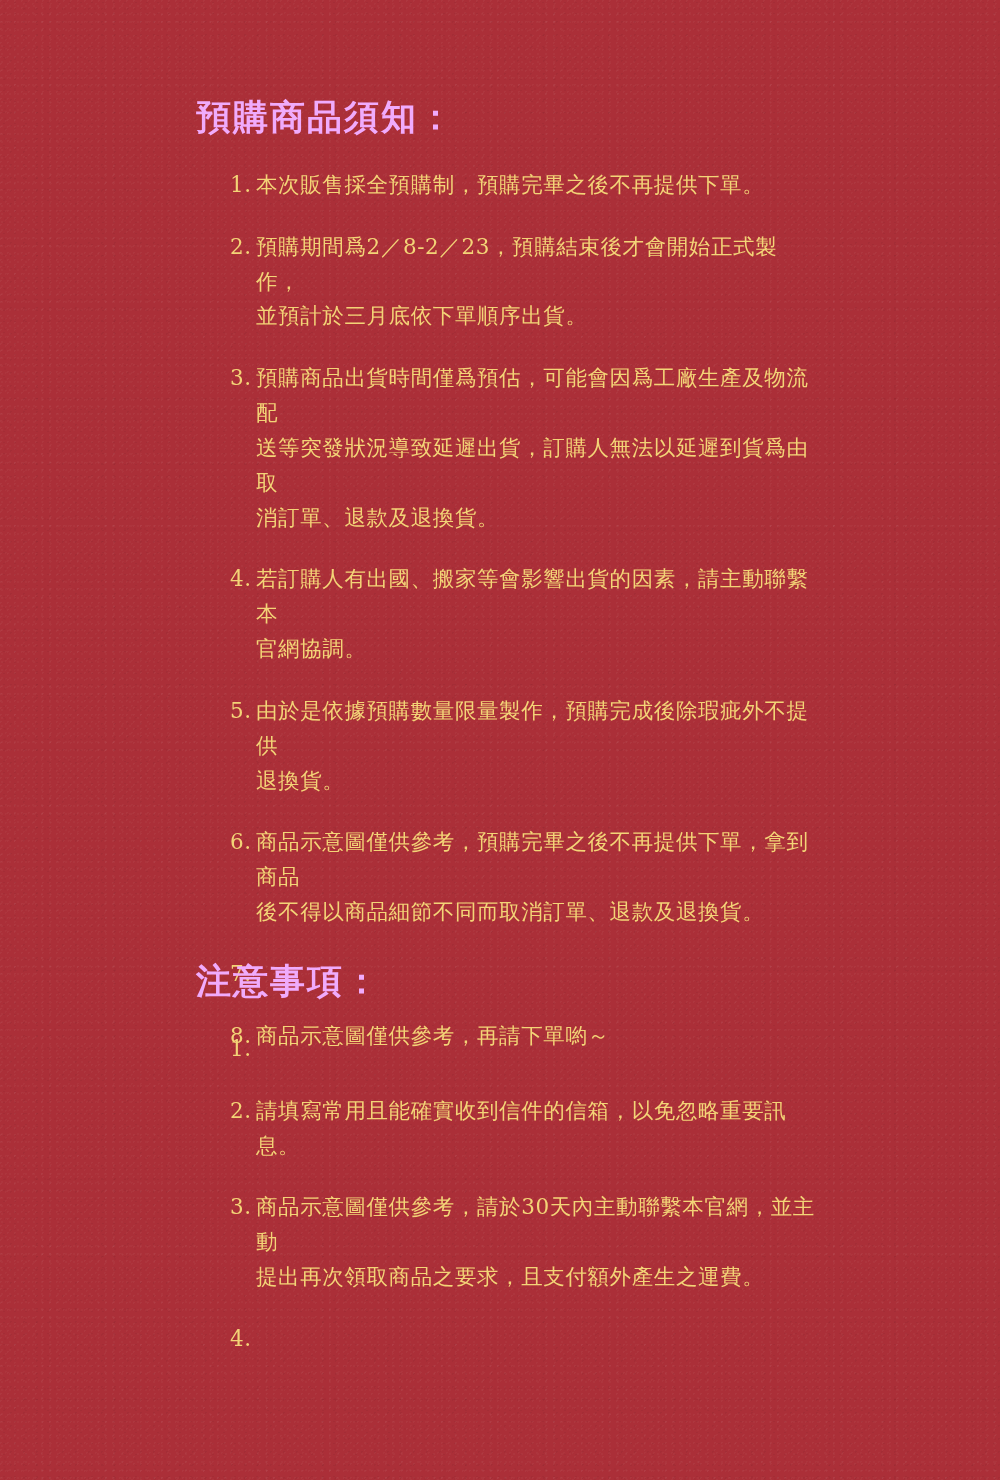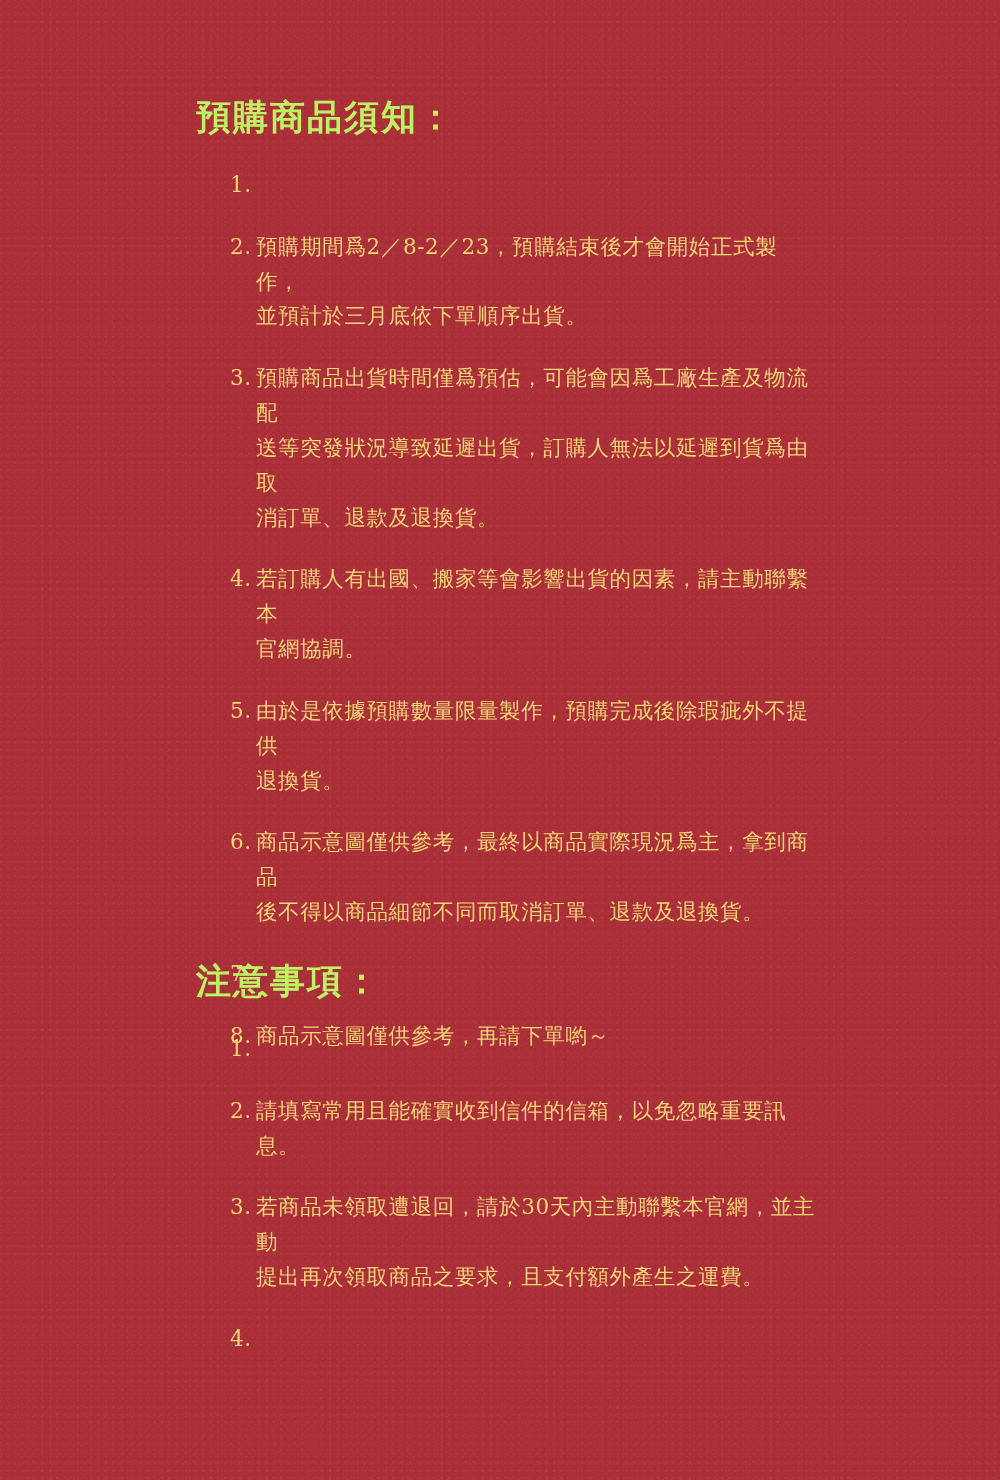--- a/index.html
+++ b/index.html
@@ -37,21 +37,21 @@
     padding: 0;
   }
   .section {
     position: absolute;
     left: 0;
     width: 1000px;
   }
   .section-title {
     font-size: 35px;
     font-weight: bold;
-    color: #bef264;
+    color: #f0abfc;
     letter-spacing: 2px;
     margin: 0 0 30px 196px;
     line-height: 1.2;
   }
   .list {
     margin: 0;
     padding: 0;
     list-style: none;
   }
   .list-item {
@@ -87,20 +87,21 @@
 <body>
 
 <div class="page">
   <div class="grain"></div>
 
   <div class="section" id="notice-section">
     <h1 class="section-title">預購商品須知：</h1>
     <ul class="list">
       <li class="list-item">
         <span class="item-num">1.</span>
+        <span class="item-text">本次販售採全預購制，預購完畢之後不再提供下單。</span>
       </li>
       <li class="list-item">
         <span class="item-num">2.</span>
         <span class="item-text">預購期間爲2／8-2／23，預購結束後才會開始正式製作，
 並預計於三月底依下單順序出貨。</span>
       </li>
       <li class="list-item">
         <span class="item-num">3.</span>
         <span class="item-text">預購商品出貨時間僅爲預估，可能會因爲工廠生產及物流配
 送等突發狀況導致延遲出貨，訂購人無法以延遲到貨爲由取
@@ -111,21 +112,21 @@
         <span class="item-text">若訂購人有出國、搬家等會影響出貨的因素，請主動聯繫本
 官網協調。</span>
       </li>
       <li class="list-item">
         <span class="item-num">5.</span>
         <span class="item-text">由於是依據預購數量限量製作，預購完成後除瑕疵外不提供
 退換貨。</span>
       </li>
       <li class="list-item">
         <span class="item-num">6.</span>
-        <span class="item-text">商品示意圖僅供參考，最終以商品實際現況爲主，拿到商品
+        <span class="item-text">商品示意圖僅供參考，預購完畢之後不再提供下單，拿到商品
 後不得以商品細節不同而取消訂單、退款及退換貨。</span>
       </li>
       <li class="list-item">
         <span class="item-num">7.</span>
       </li>
       <li class="list-item">
         <span class="item-num">8.</span>
         <span class="item-text">商品示意圖僅供參考，再請下單喲～</span>
       </li>
     </ul>
@@ -136,21 +137,21 @@
     <ul class="list">
       <li class="list-item">
         <span class="item-num">1.</span>
       </li>
       <li class="list-item">
         <span class="item-num">2.</span>
         <span class="item-text">請填寫常用且能確實收到信件的信箱，以免忽略重要訊息。</span>
       </li>
       <li class="list-item">
         <span class="item-num">3.</span>
-        <span class="item-text">若商品未領取遭退回，請於30天內主動聯繫本官網，並主動
+        <span class="item-text">商品示意圖僅供參考，請於30天內主動聯繫本官網，並主動
 提出再次領取商品之要求，且支付額外產生之運費。</span>
       </li>
       <li class="list-item">
         <span class="item-num">4.</span>
       </li>
     </ul>
   </div>
 </div>
 
 </body></html>

